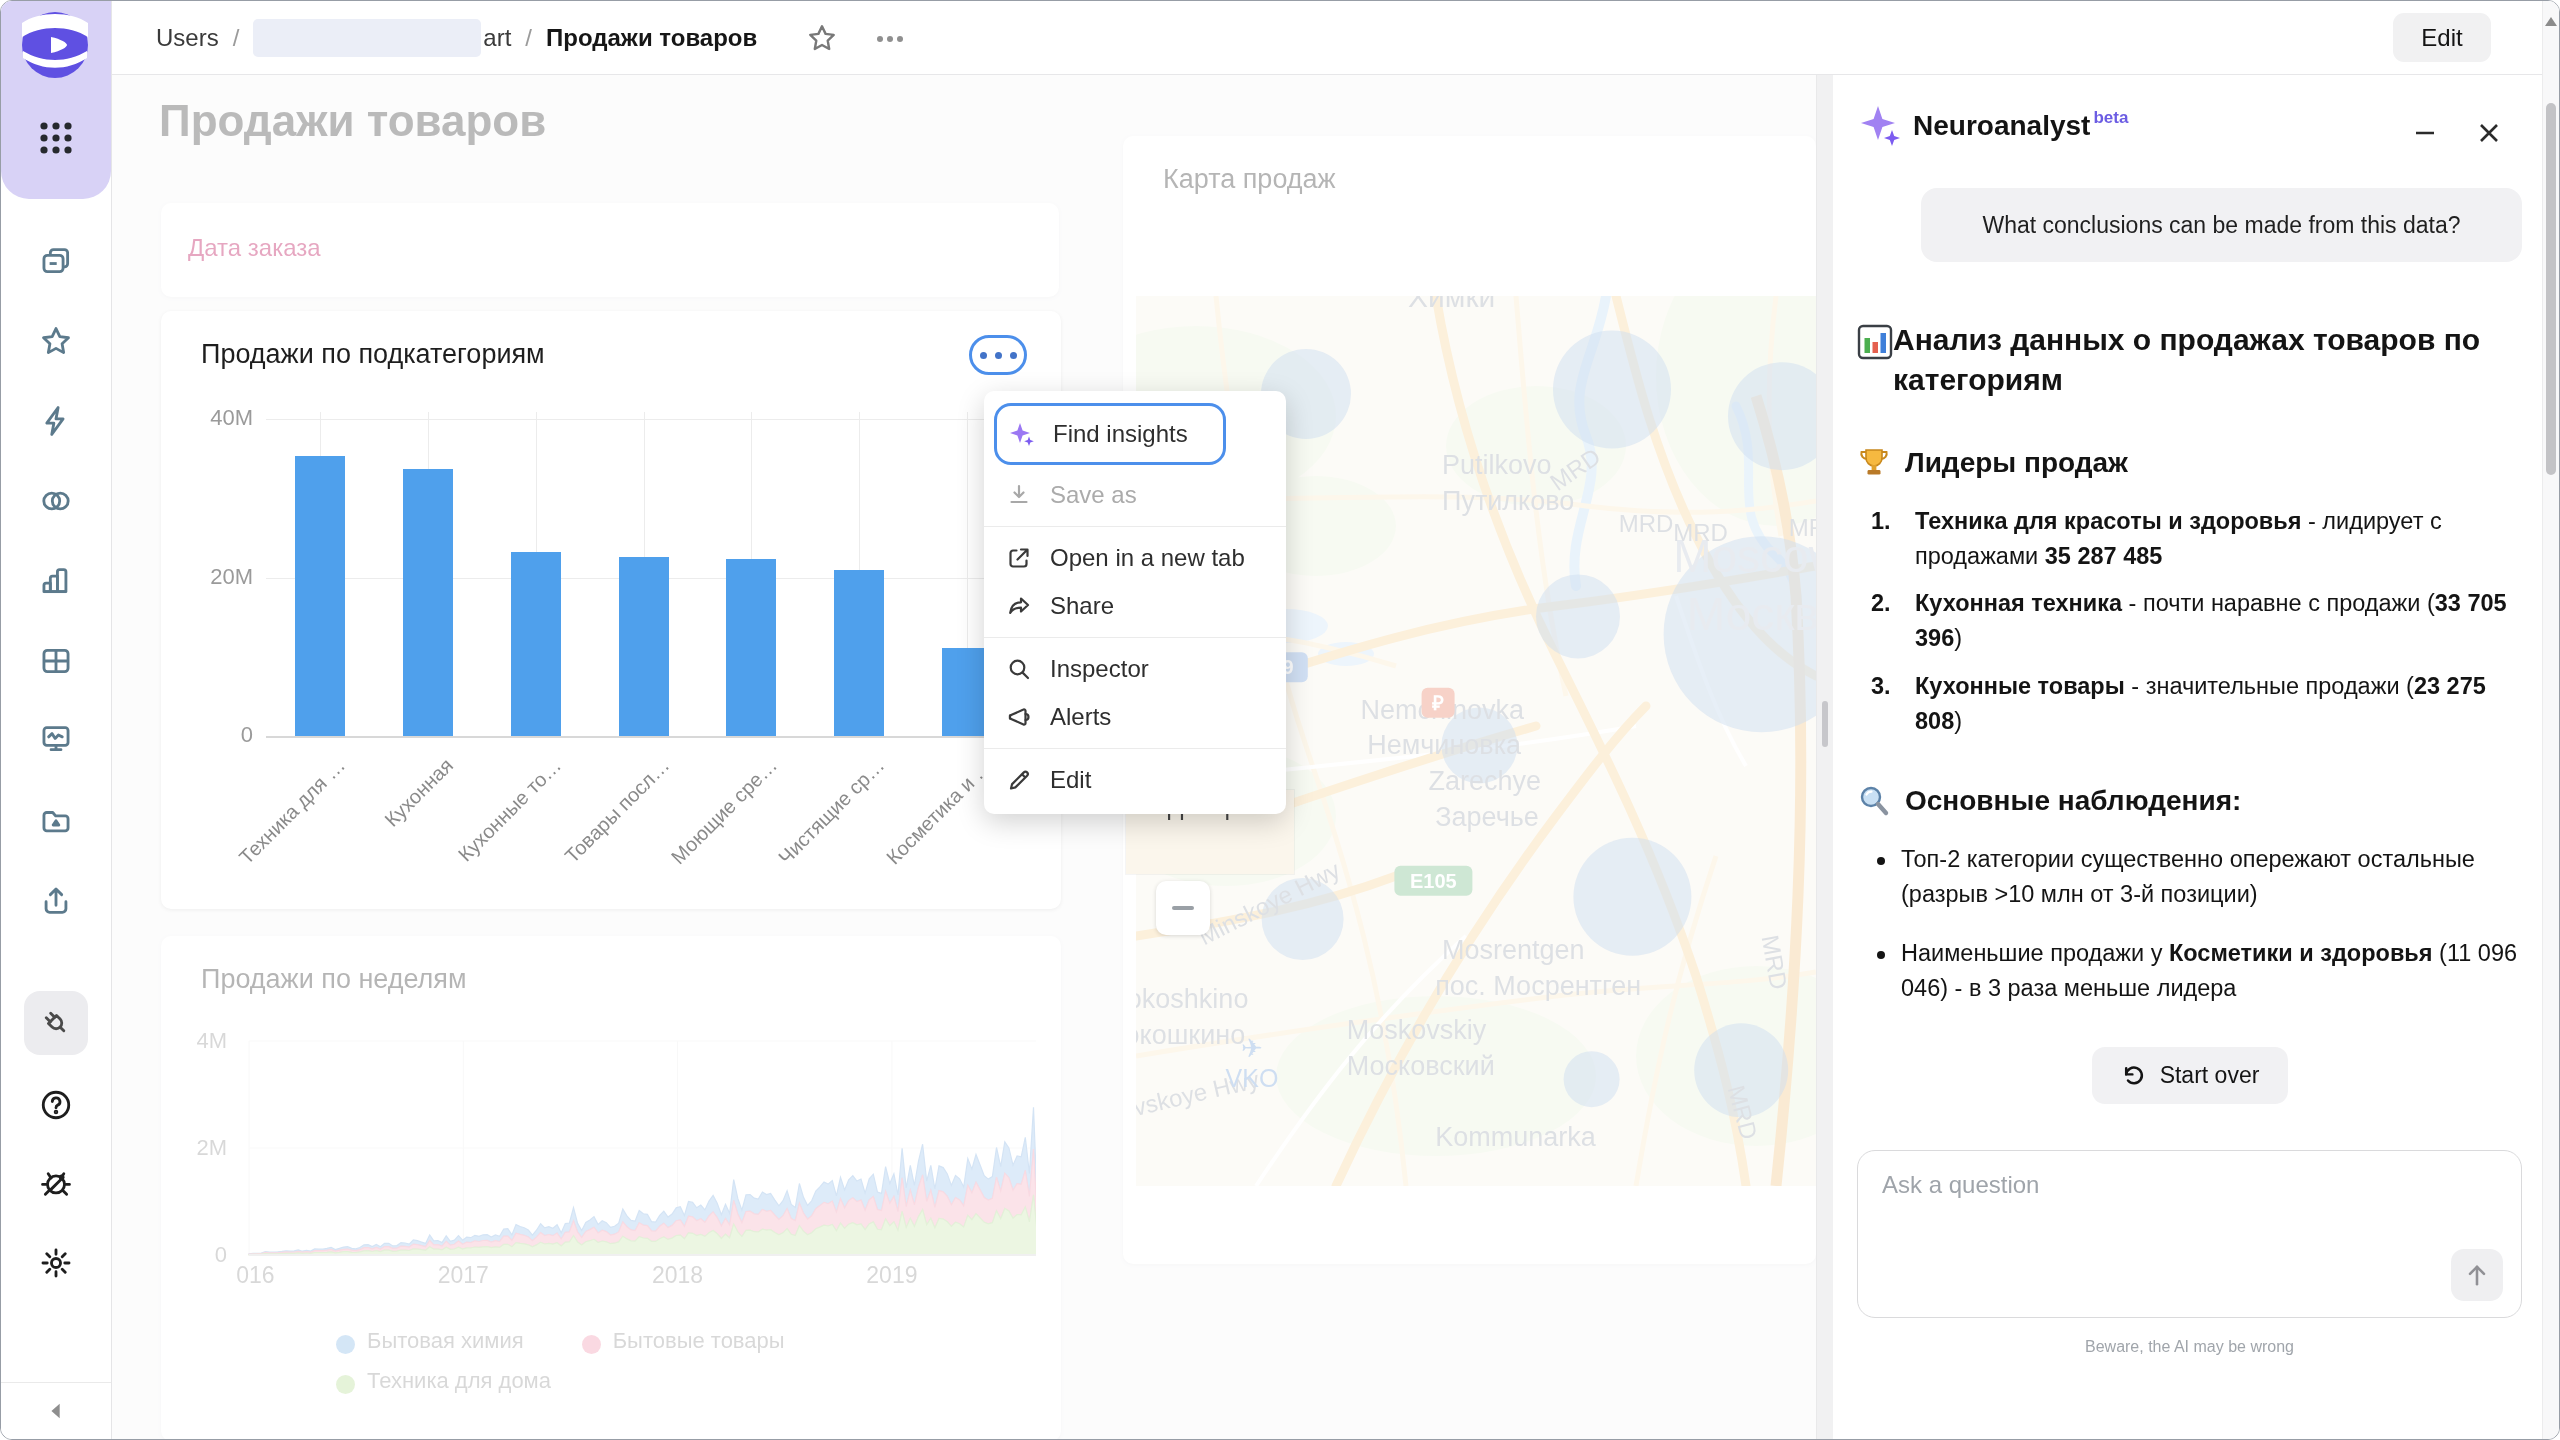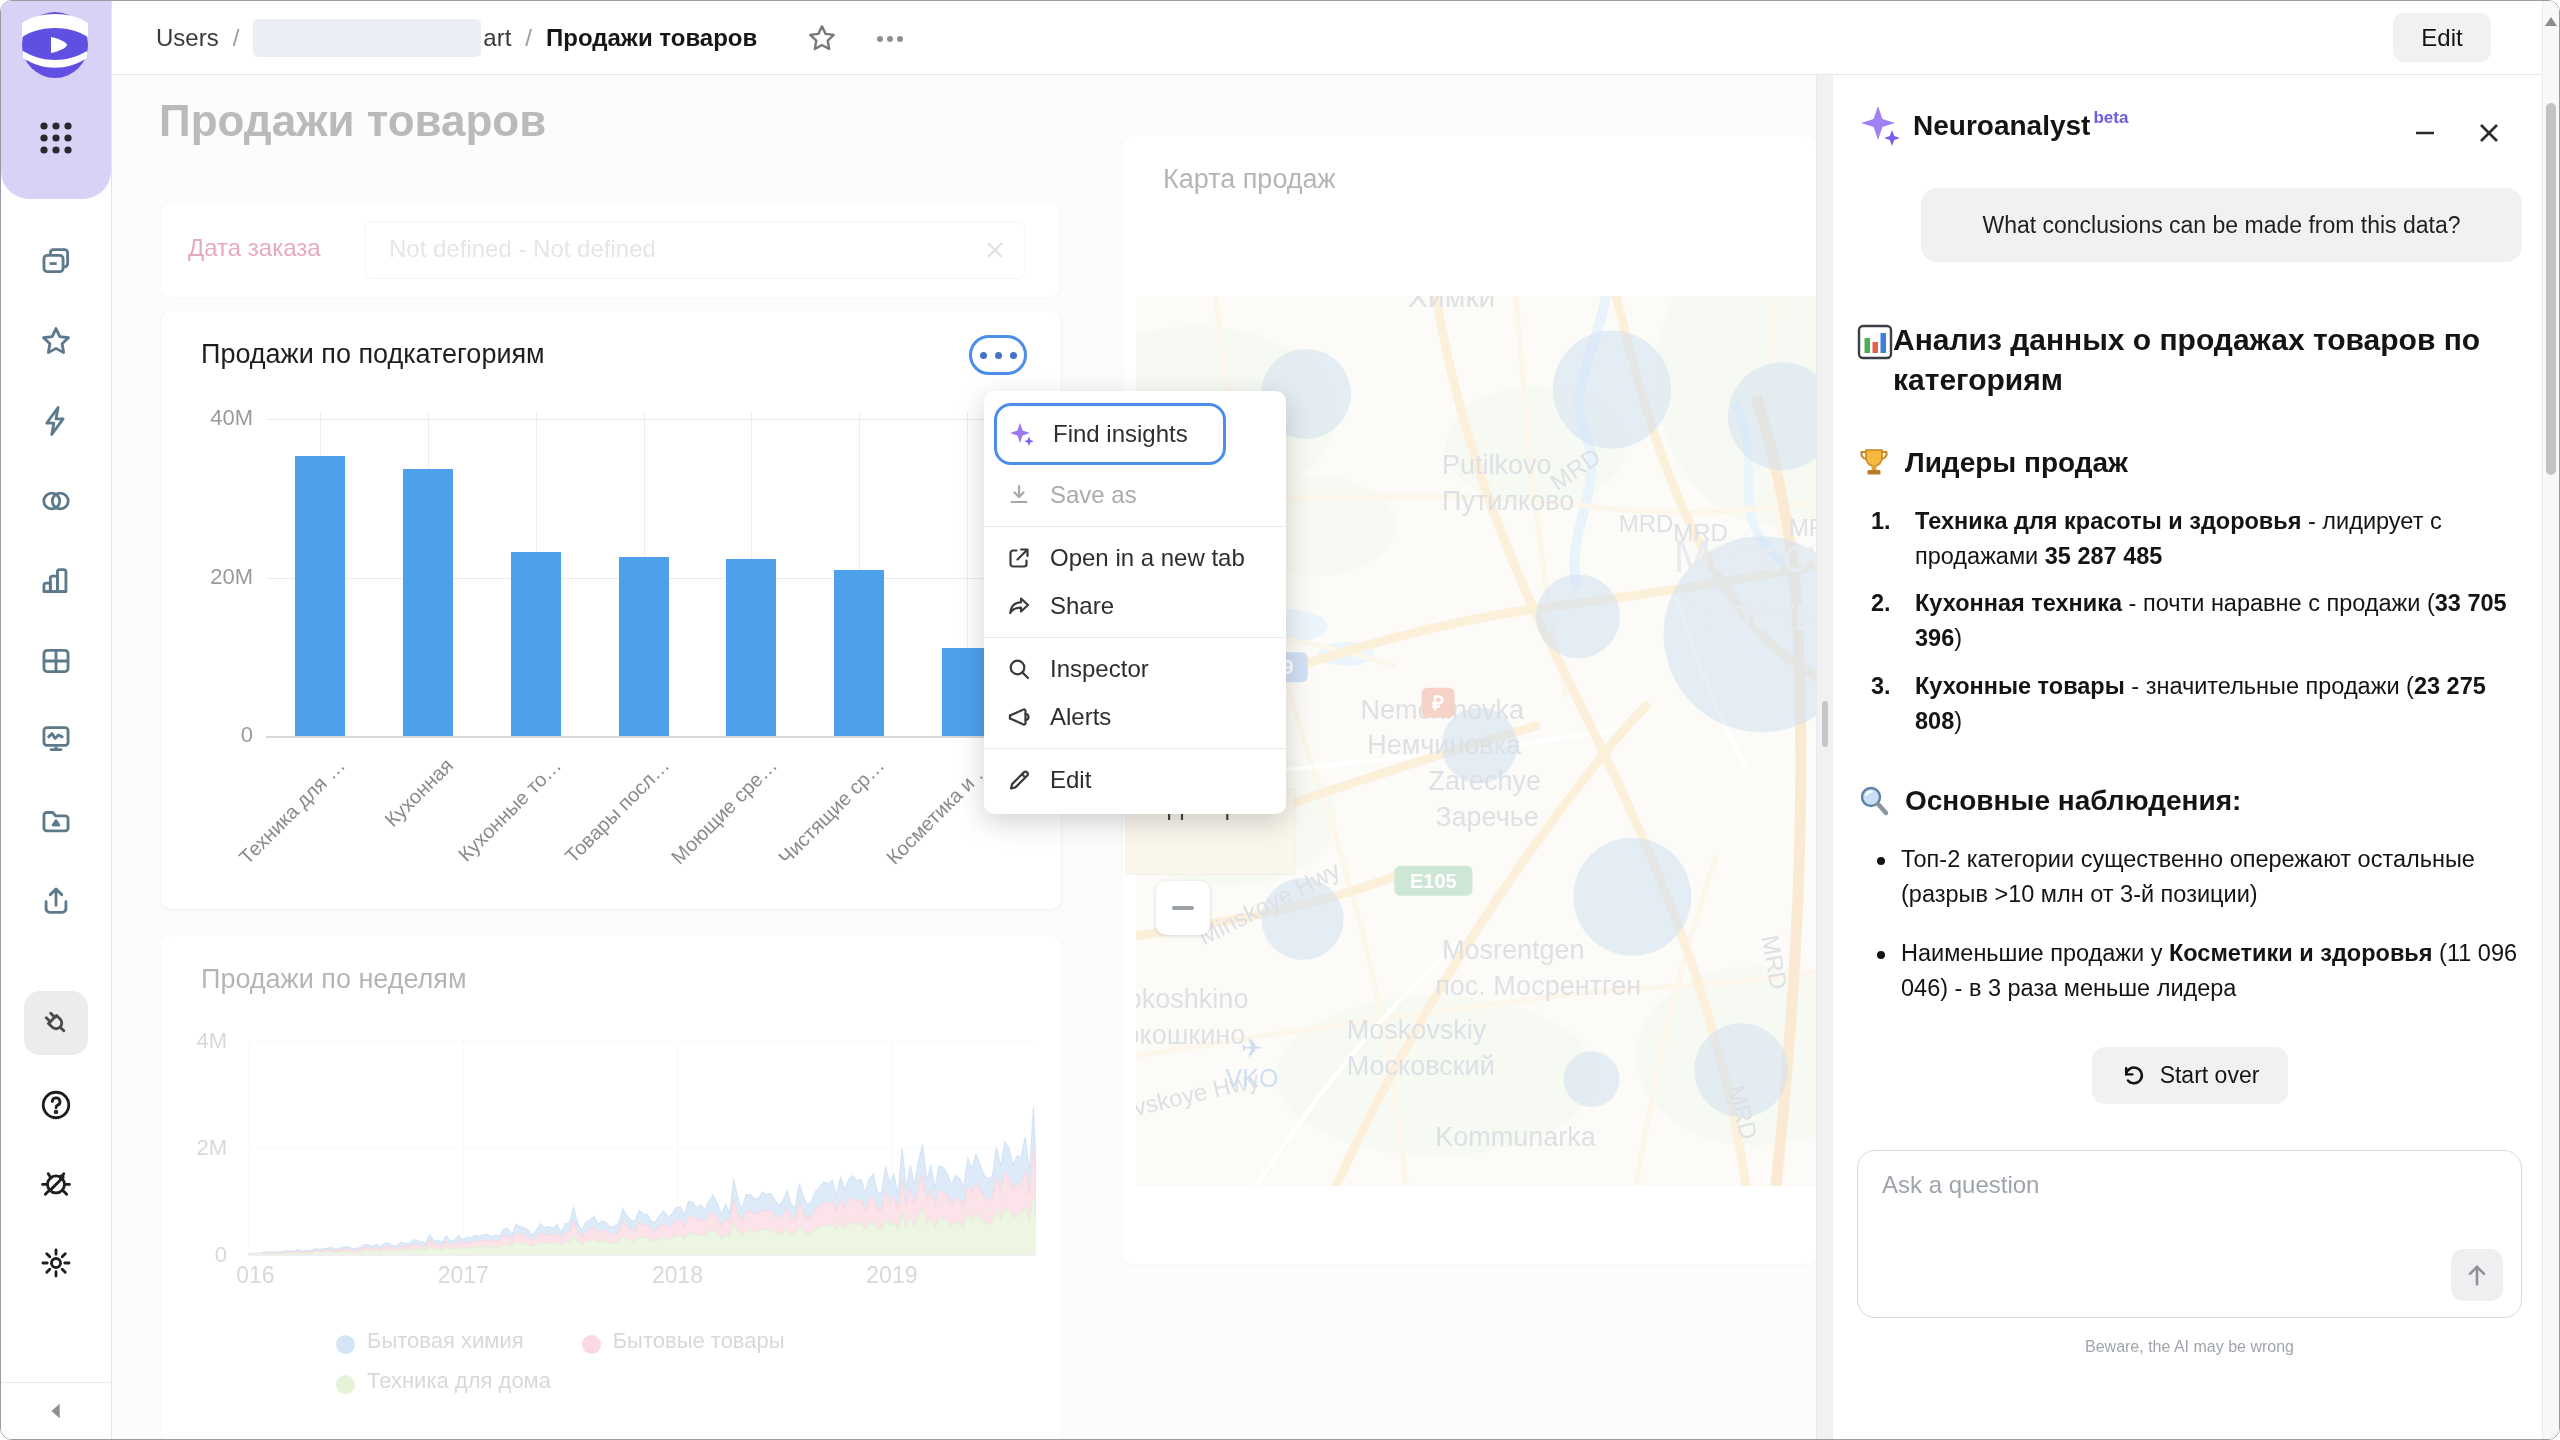--- a/index.html
+++ b/index.html
@@ -253,28 +253,20 @@
         </svg>
     </div>
     <button class="edit-btn">Edit</button>
   </header>
 
   <main class="dashboard">
     <div class="page-title">Продажи товаров</div>
 
     <section class="card filter-card">
       <span class="filter-label">Дата заказа</span>
-      <div class="filter-input">
-        <span class="filter-value">Not defined - Not defined</span>
-        <span class="filter-x">
-          <svg viewBox="0 0 24 24" stroke="currentColor" stroke-width="2" fill="none">
-              <path d="M6 6 18 18 M18 6 6 18"></path>
-            </svg>
-        </span>
-      </div>
     </section>
 
     <section class="card chart-card">
       <div class="widget-title" style="color:#1E1E1E;">Продажи по подкатегориям</div>
       <div class="dots-btn">
           <i></i>
           <i></i>
           <i></i>
         </div>
       <div class="plot" id="bar-plot">

